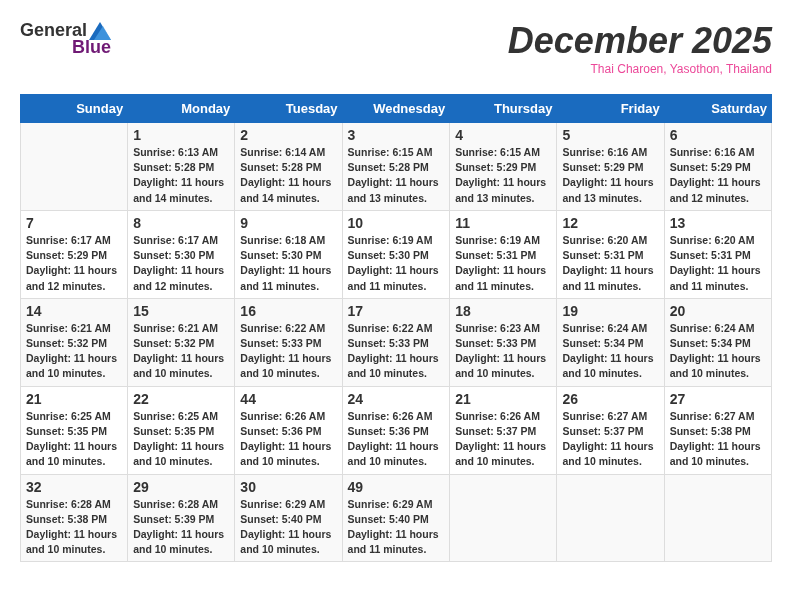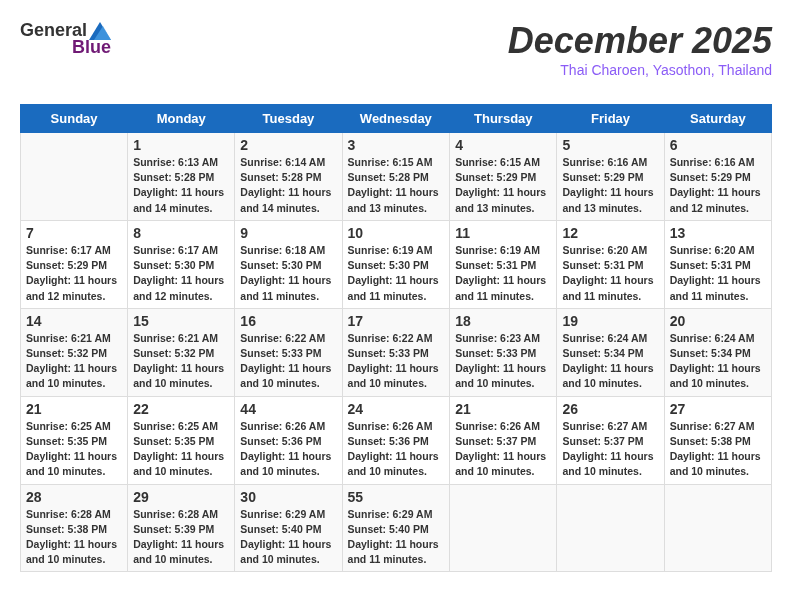--- a/index.html
+++ b/index.html
@@ -7,21 +7,21 @@
       font-family: Arial, sans-serif;
       background: #fff;
       width: 792px;
       min-height: 612px;
       padding: 20px;
     }
     .header-section {
       display: flex;
       justify-content: space-between;
       align-items: flex-start;
-      margin-bottom: 26px;
+      margin-bottom: 18px;
     }
     .logo {
       display: flex;
       align-items: center;
       gap: 4px;
     }
     .logo-text-general {
       font-size: 18px;
       font-weight: bold;
       color: #333;
@@ -34,37 +34,37 @@
     .title-section {
       text-align: right;
     }
     .month-title {
       font-size: 36px;
       font-weight: bold;
       color: #333;
       font-style: italic;
     }
     .location-title {
-      font-size: 14px;
-      color: #8b5cf6;
+      font-size: 12px;
+      color: #ec4899;
     }
     table {
       width: 100%;
       border-collapse: collapse;
       border: 1px solid #ccc;
     }
     thead tr {
       background-color: #1a6bbf;
     }
     thead th {
       color: #fff;
       font-size: 13px;
       font-weight: bold;
       padding: 6px 4px;
-      text-align: center;
+      text-align: right;
       border: 1px solid #1a6bbf;
     }
     tbody tr {
       border-bottom: 1px solid #ddd;
     }
     tbody td {
       vertical-align: top;
       padding: 4px 5px;
       border: 1px solid #ddd;
       min-height: 80px;
@@ -239,33 +239,33 @@
           <span class="day-number">26</span>
           <div class="day-info">Sunrise: 6:27 AM<br>Sunset: 5:37 PM<br>Daylight: 11 hours and 10 minutes.</div>
         </td>
         <td>
           <span class="day-number">27</span>
           <div class="day-info">Sunrise: 6:27 AM<br>Sunset: 5:38 PM<br>Daylight: 11 hours and 10 minutes.</div>
         </td>
       </tr>
       <tr>
         <td>
-          <span class="day-number">28</span>
+          <span class="day-number">32</span>
           <div class="day-info">Sunrise: 6:28 AM<br>Sunset: 5:38 PM<br>Daylight: 11 hours and 10 minutes.</div>
         </td>
         <td>
           <span class="day-number">29</span>
           <div class="day-info">Sunrise: 6:28 AM<br>Sunset: 5:39 PM<br>Daylight: 11 hours and 10 minutes.</div>
         </td>
         <td>
           <span class="day-number">30</span>
           <div class="day-info">Sunrise: 6:29 AM<br>Sunset: 5:40 PM<br>Daylight: 11 hours and 10 minutes.</div>
         </td>
         <td>
-          <span class="day-number">55</span>
+          <span class="day-number">49</span>
           <div class="day-info">Sunrise: 6:29 AM<br>Sunset: 5:40 PM<br>Daylight: 11 hours and 11 minutes.</div>
         </td>
         <td></td>
         <td></td>
         <td></td>
       </tr>
     </tbody>
 </table>
 
 </body></html>

